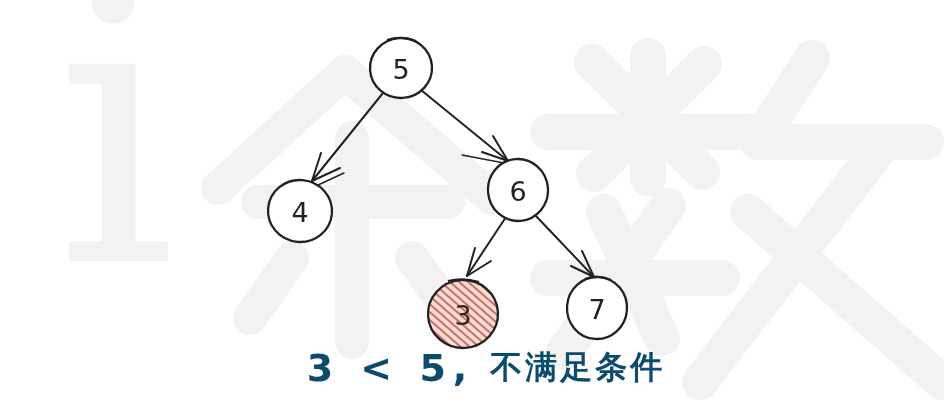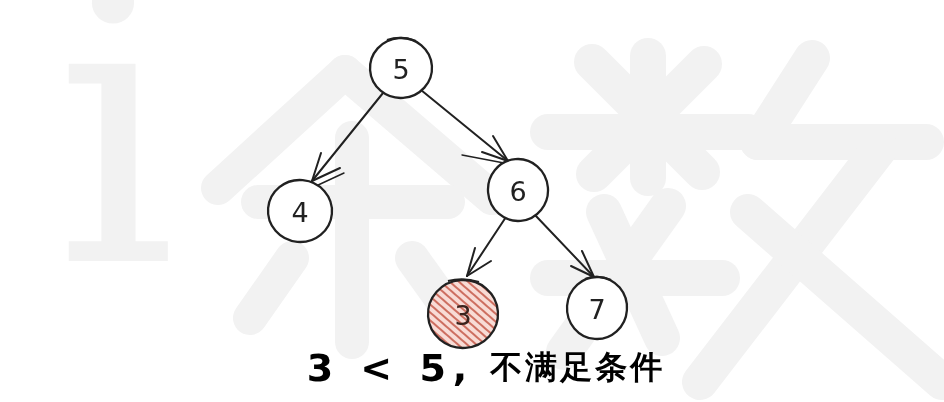--- a/index.html
+++ b/index.html
@@ -53,21 +53,21 @@
   }
   
   .caption {
     position: absolute;
     left: 0;
     right: 0;
     top: 346px;
     z-index: 2;
     text-align: center;
     padding-left: 28px;
-    color: #000000;
+    color: #0c4a6e;
     white-space: nowrap;
   }
   .caption .formula {
     font-size: 38px;
     font-weight: 700;
     letter-spacing: 7px;
     vertical-align: middle;
   }
   .caption .note {
     font-size: 32px;

